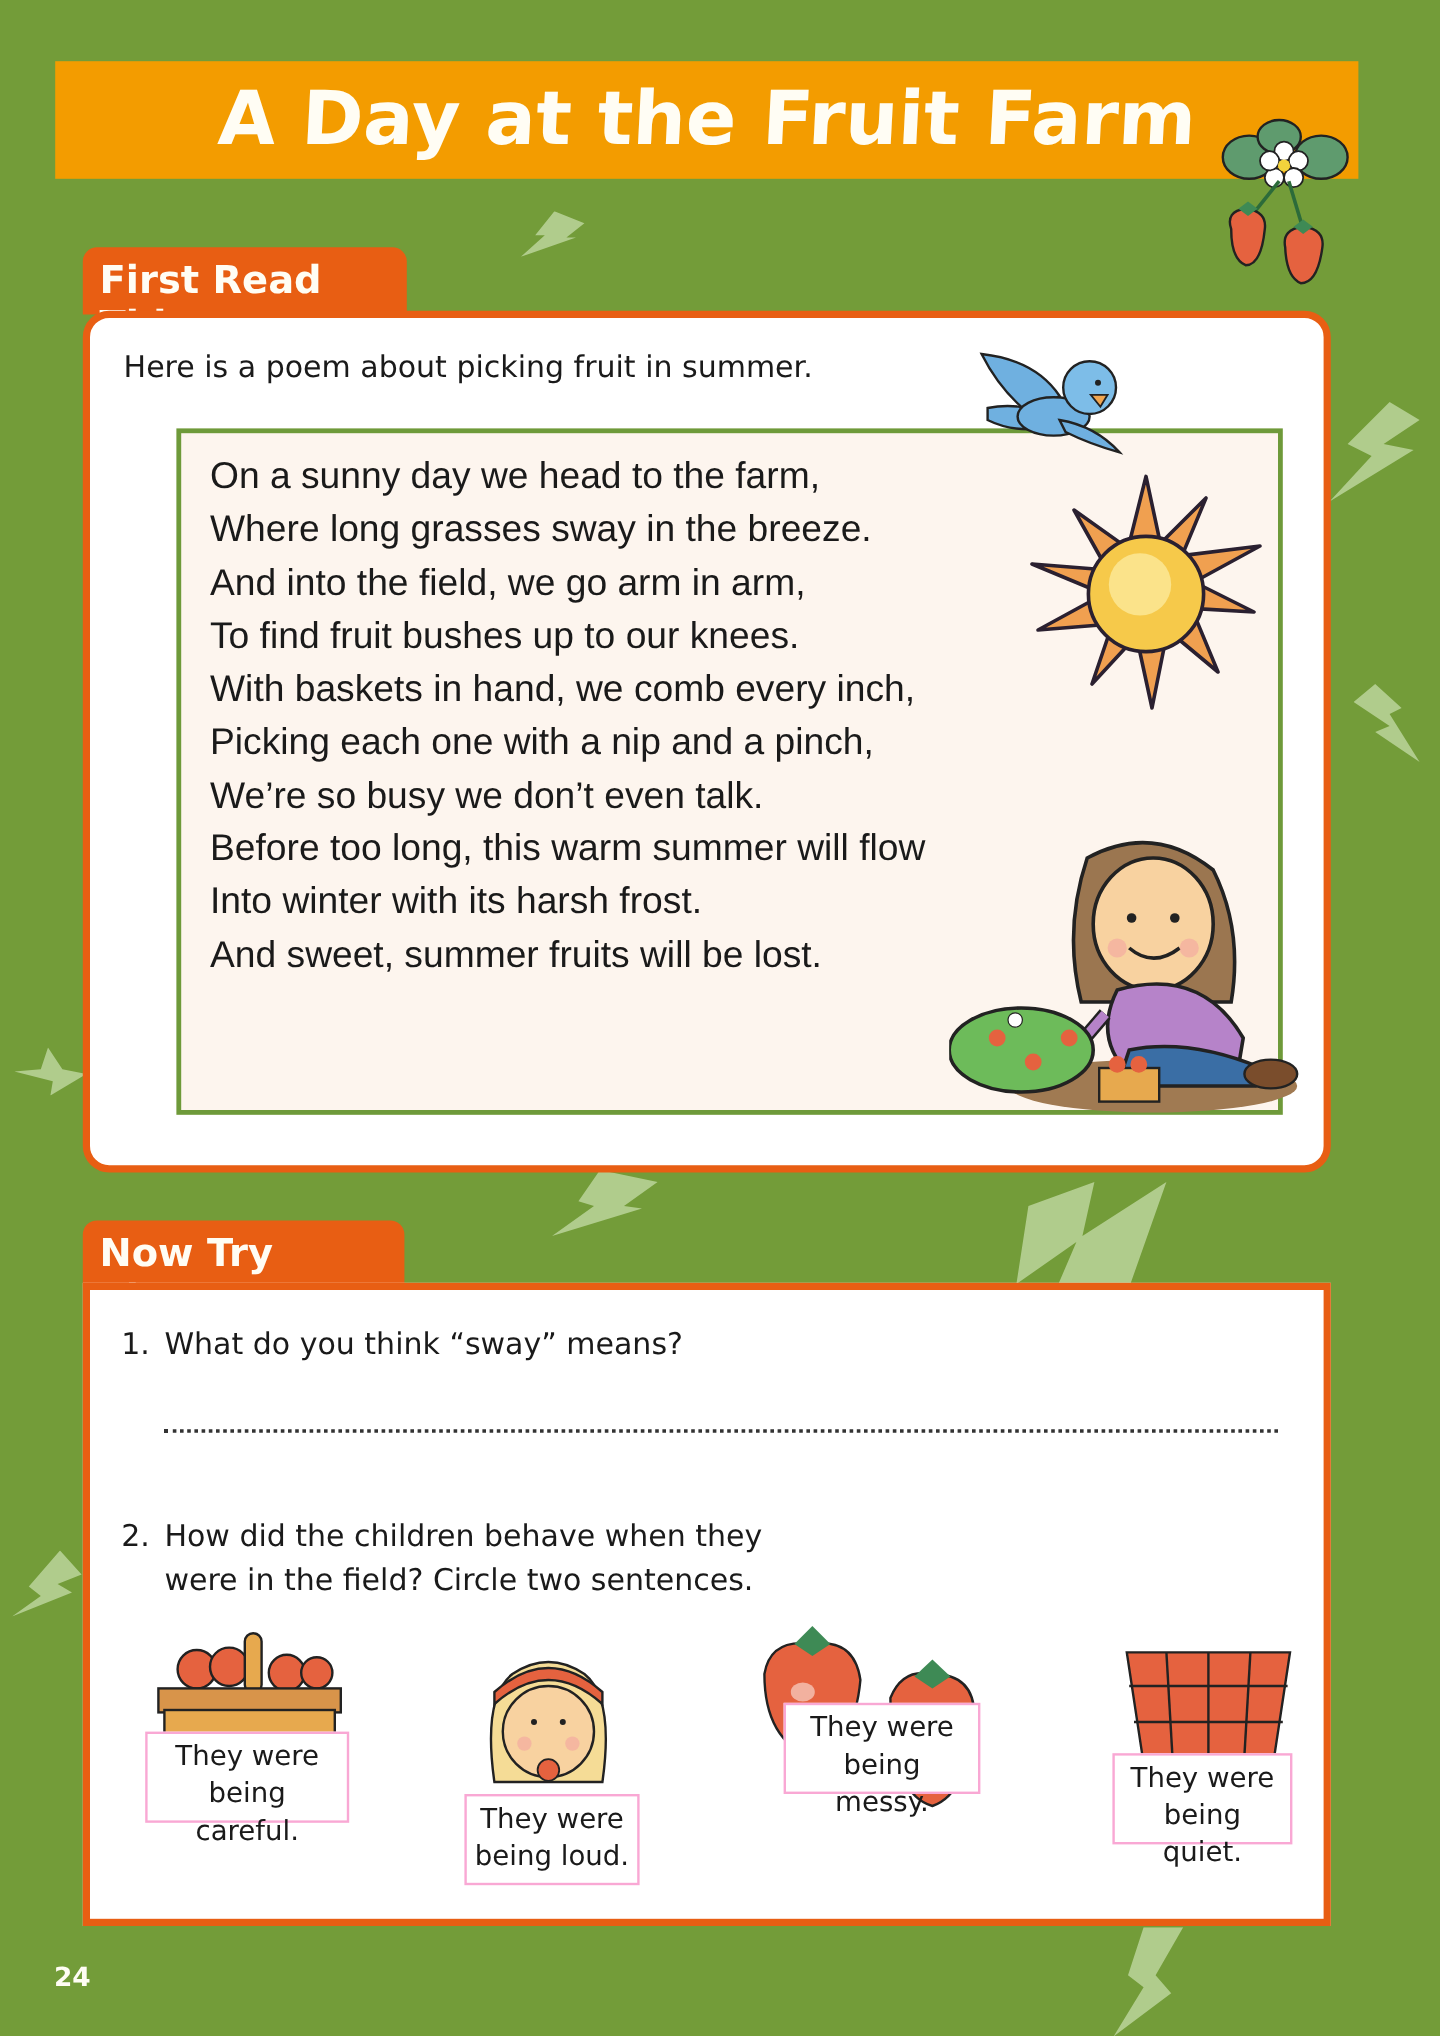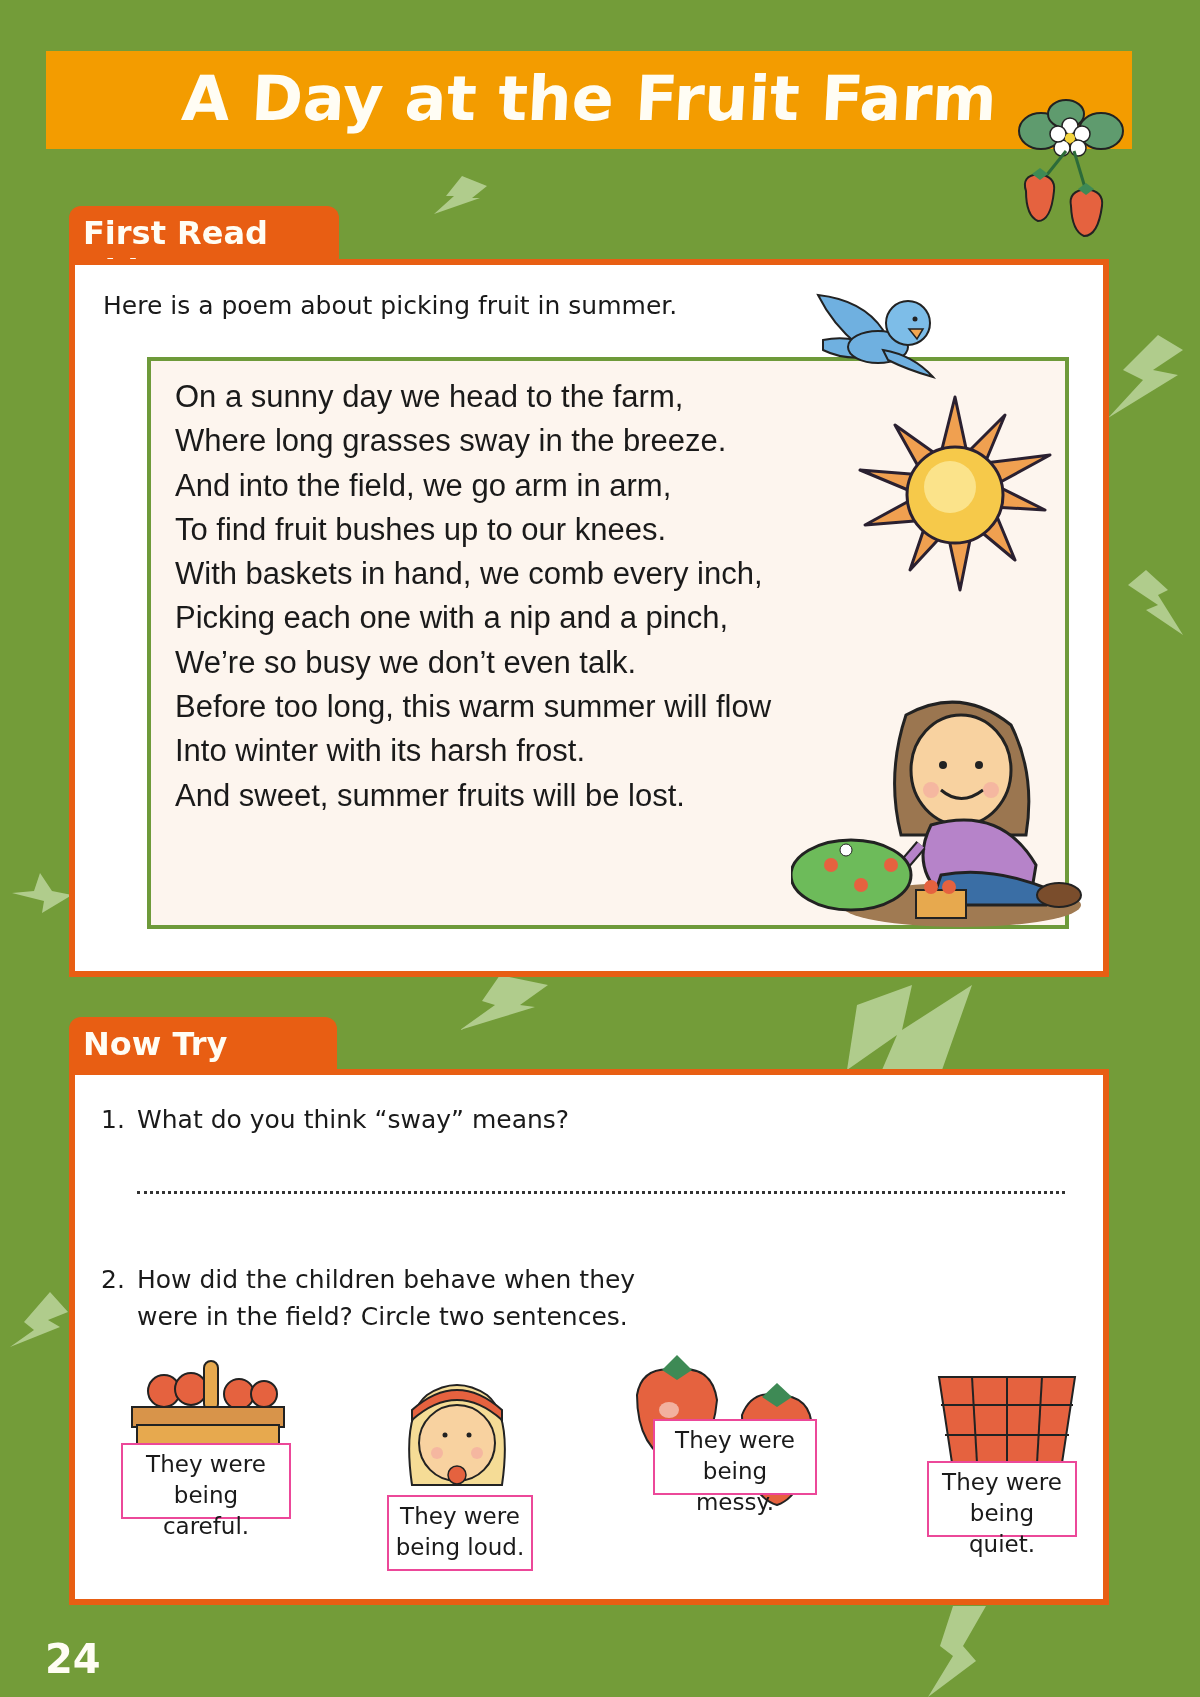--- a/index.html
+++ b/index.html
@@ -24,21 +24,21 @@
   .strawberry-deco { position: absolute; left: 1016px; top: 96px; }
 
   .tab {
     position: absolute; background: #e85e13; color: #fffdf4;
     font-weight: bold; font-size: 32px; border-radius: 12px 12px 0 0;
     padding: 8px 14px 0 14px;
   }
   .panel {
     position: absolute; background: #ffffff; border: 6px solid #e85e13;
   }
-  .panel-read { left: 69px; top: 259px; width: 1040px; height: 718px; }
+  .panel-read { left: 69px; top: 259px; width: 1040px; height: 718px; border-radius: 22px; }
   .tab-read { left: 69px; top: 206px; width: 270px; height: 56px; }
   .intro {
     position: absolute; left: 28px; top: 26px; font-size: 25px; color: #1a1a1a;
     font-family: "DejaVu Sans", sans-serif;
   }
   .poem-box {
     position: absolute; left: 59px; top: 92px; width: 922px; height: 572px;
     background: #fdf5ee; border: 4px solid #6e9a3a; margin-left: 13px;
   }
   .poem-line {
@@ -56,27 +56,27 @@
   .q-num { position: absolute; left: 0; top: 0; }
   .q-text { position: absolute; left: 36px; top: 0; white-space: nowrap; }
   .dotted-line {
     position: absolute; left: 70px; top: 118px; width: 932px; height: 0;
     border-top: 3px dotted #333;
   }
   .option {
     position: absolute;
   }
   .option-label {
-    position: absolute; background: #fff; border: 2px solid #ec4899;
+    position: absolute; background: #fff; border: 2px solid #f9a8d4;
     font-size: 23px; color: #1a1a1a; text-align: center; line-height: 31px;
     padding: 4px 6px; font-family: "DejaVu Sans", sans-serif;
   }
   .page-number {
     position: absolute; left: 45px; top: 1636px; color: #fffdf4;
-    font-weight: bold; font-size: 40px; font-family: "DejaVu Sans", sans-serif;
+    font-weight: bold; font-size: 22px; font-family: "DejaVu Sans", sans-serif;
   }
   svg { display: block; }
 </style>
 </head>
 <body>
 
 <svg class="bolt" style="left:432px;top:176px" width="60" height="38" viewBox="0 0 60 38">
     <polygon points="30,0 55,10 40,22 48,22 2,38 22,20 14,20" fill="#b0cc8c"></polygon>
   </svg>
 <svg class="bolt" style="left:1108px;top:330px" width="80" height="90" viewBox="0 0 80 90">

